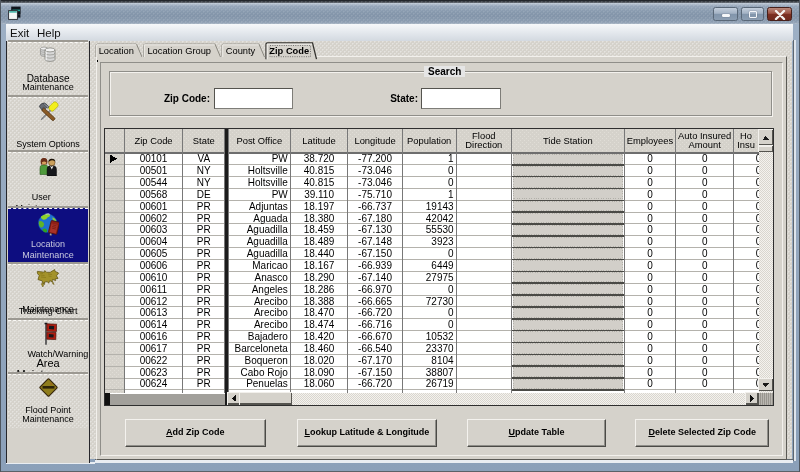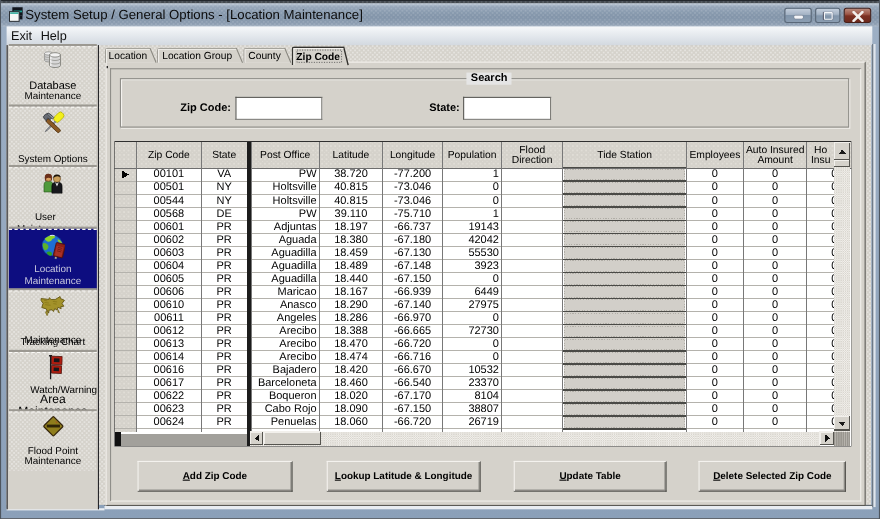--- a/index.html
+++ b/index.html
@@ -11,21 +11,20 @@
     <div class="abs" style="left:0;top:0;width:1px;height:472px;background:#4e565f"></div>
     <div class="abs" style="left:799px;top:0;width:1px;height:472px;background:#4e565f"></div>
     <div class="abs" style="left:1px;top:1px;width:798px;height:23px;background:radial-gradient(circle at 0.7px 0.7px, rgba(255,255,255,0.12) 0.7px, transparent 1px) 0 0/4px 4px,radial-gradient(circle at 0.7px 0.7px, rgba(255,255,255,0.12) 0.7px, transparent 1px) 2px 2px/4px 4px,linear-gradient(180deg,#363b41 0px,#3b4046 1.2px,#bcc7d4 2.4px,#97a7ba 5px,#8799ad 11px,#8294a9 15px,#8d9eb2 21px,#a8b5c4 23px)"></div>
     <svg class="abs" style="left:7.5px;top:6px" width="13" height="14" viewBox="0 0 13 14">
 <rect x="3.2" y="0.6" width="9.4" height="7.6" fill="#10141c"></rect>
 <rect x="4.4" y="3.6" width="7.6" height="1.6" fill="#1fa093"></rect>
 <rect x="0.6" y="4.6" width="8.8" height="8.8" fill="#f4f6f6" stroke="#262a30" stroke-width="0.9"></rect>
 <rect x="1.2" y="5.2" width="7.6" height="1.4" fill="#2aa89a"></rect>
 <rect x="9.8" y="8.2" width="2.6" height="3.4" fill="#10141c"></rect>
 </svg>
-    <div class="abs" style="left:23px;top:6.5px;height:12px;line-height:12px;font-size:12px;color:#0c0c0c">System Setup / General Options - [Location Maintenance]</div>
     <div class="abs" style="left:713.3px;top:7px;width:24.5px;height:13.5px;background:linear-gradient(180deg,#c3cedc 0%,#a3b2c4 45%,#8195ab 50%,#8c9eb2 100%);border:1px solid #5a6878;border-radius:2.5px">
       <div class="abs" style="left:8px;top:6px;width:8px;height:3px;background:#f4f6f9;border-radius:1px;box-shadow:0 0 1px #445"></div>
     </div>
     <div class="abs" style="left:740.6px;top:7px;width:23.5px;height:13.5px;background:linear-gradient(180deg,#c3cedc 0%,#a3b2c4 45%,#8195ab 50%,#8c9eb2 100%);border:1px solid #5a6878;border-radius:2.5px">
       <div class="abs" style="left:7.5px;top:2.5px;width:8px;height:7px;border:1.6px solid #f4f6f9;border-radius:1px;box-shadow:0 0 1px #445"></div>
     </div>
     <div class="abs" style="left:766.8px;top:7px;width:25.5px;height:13.5px;background:linear-gradient(180deg,#b98a7d 0%,#9b5243 45%,#7c3022 50%,#6e2a1e 100%);border:1px solid #47201a;border-radius:2.5px">
       <svg class="abs" style="left:6px;top:2px" width="12" height="10" viewBox="0 0 12 10">
         <path d="M2 1 L10 9 M10 1 L2 9" stroke="#f3f0ee" stroke-width="2.4" stroke-linecap="round"></path>
       </svg>

